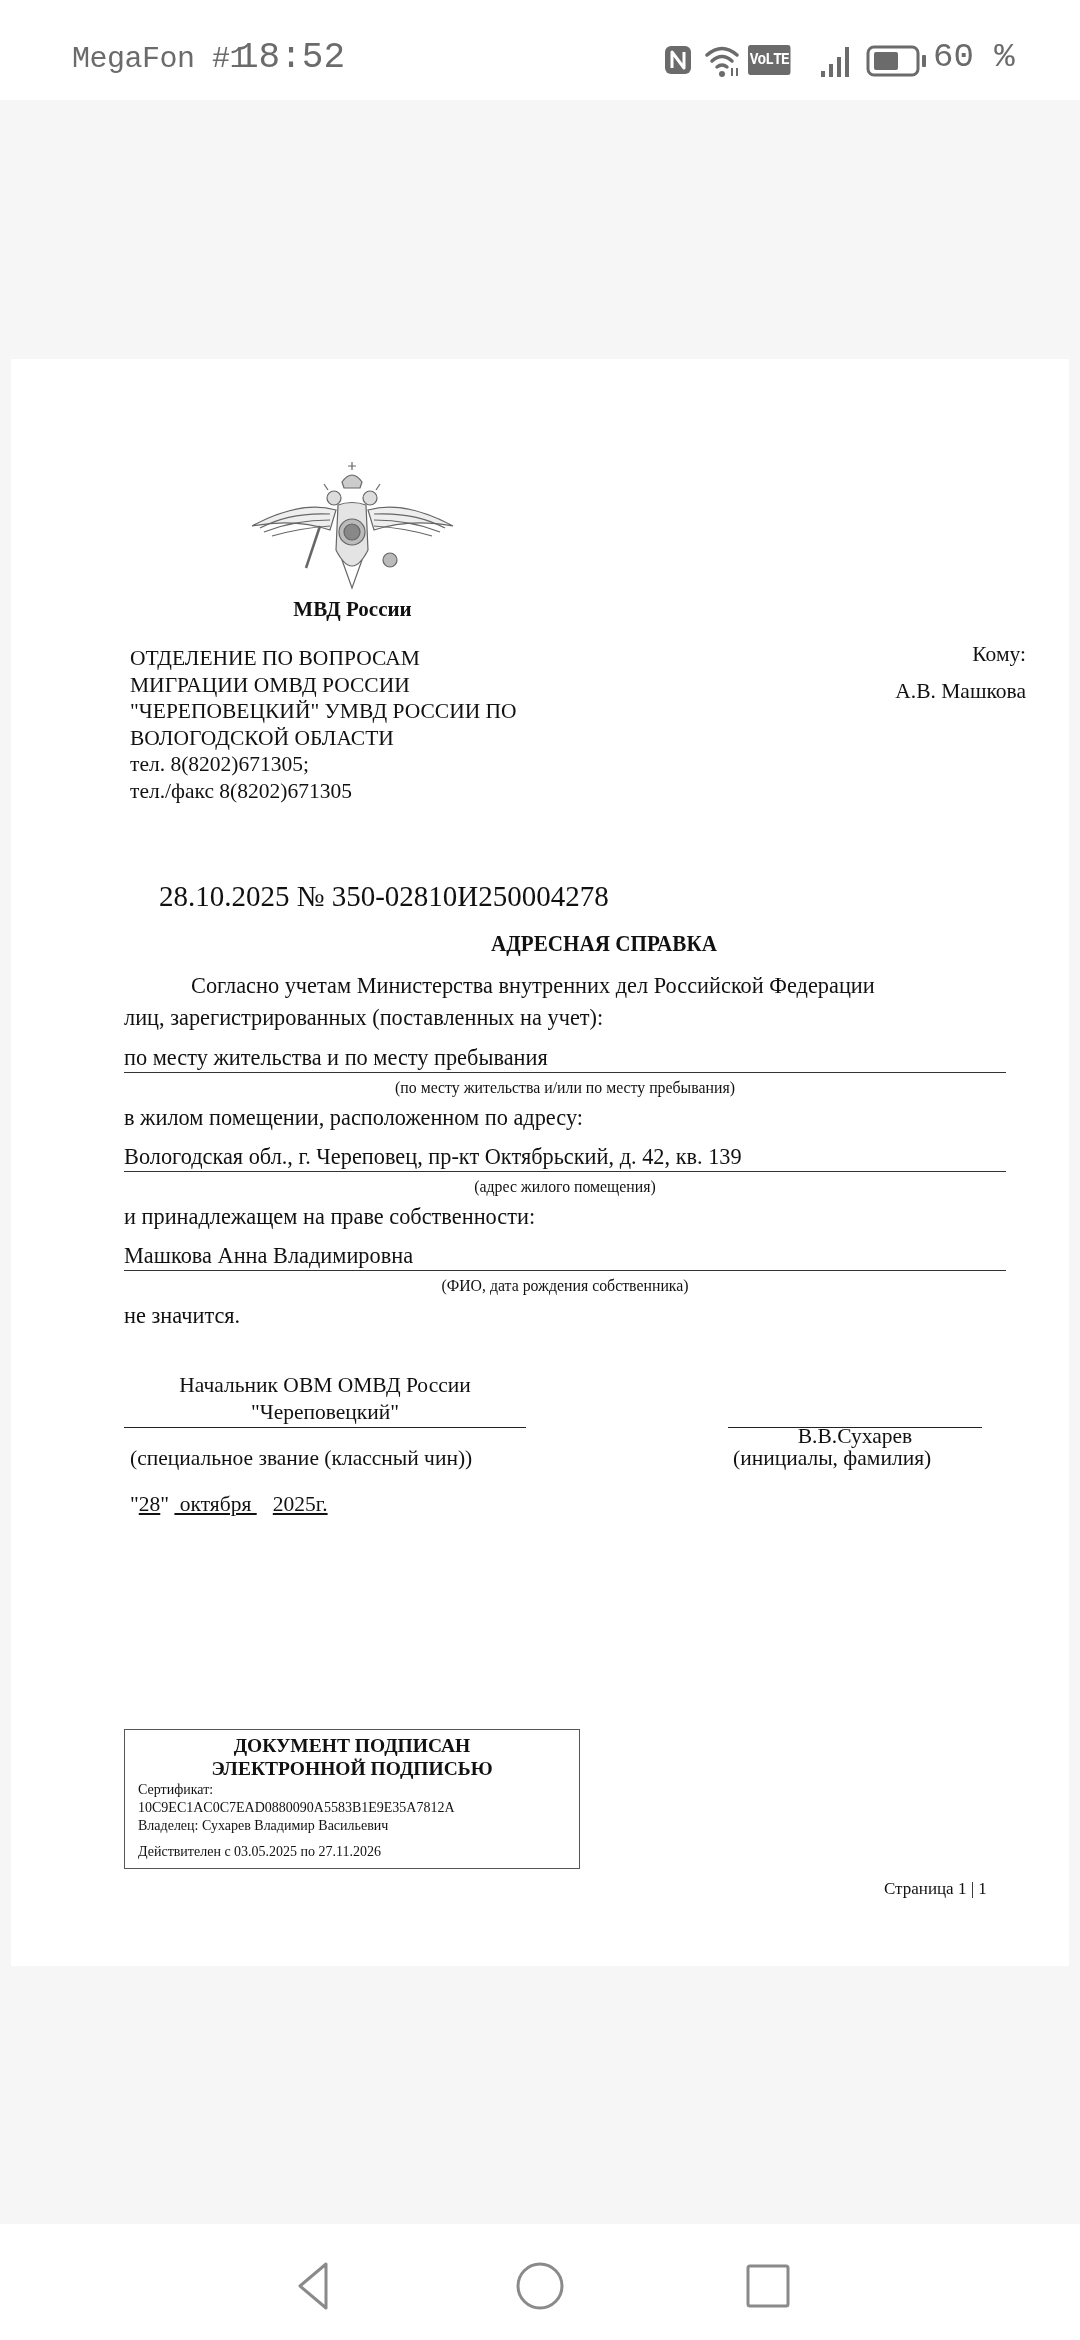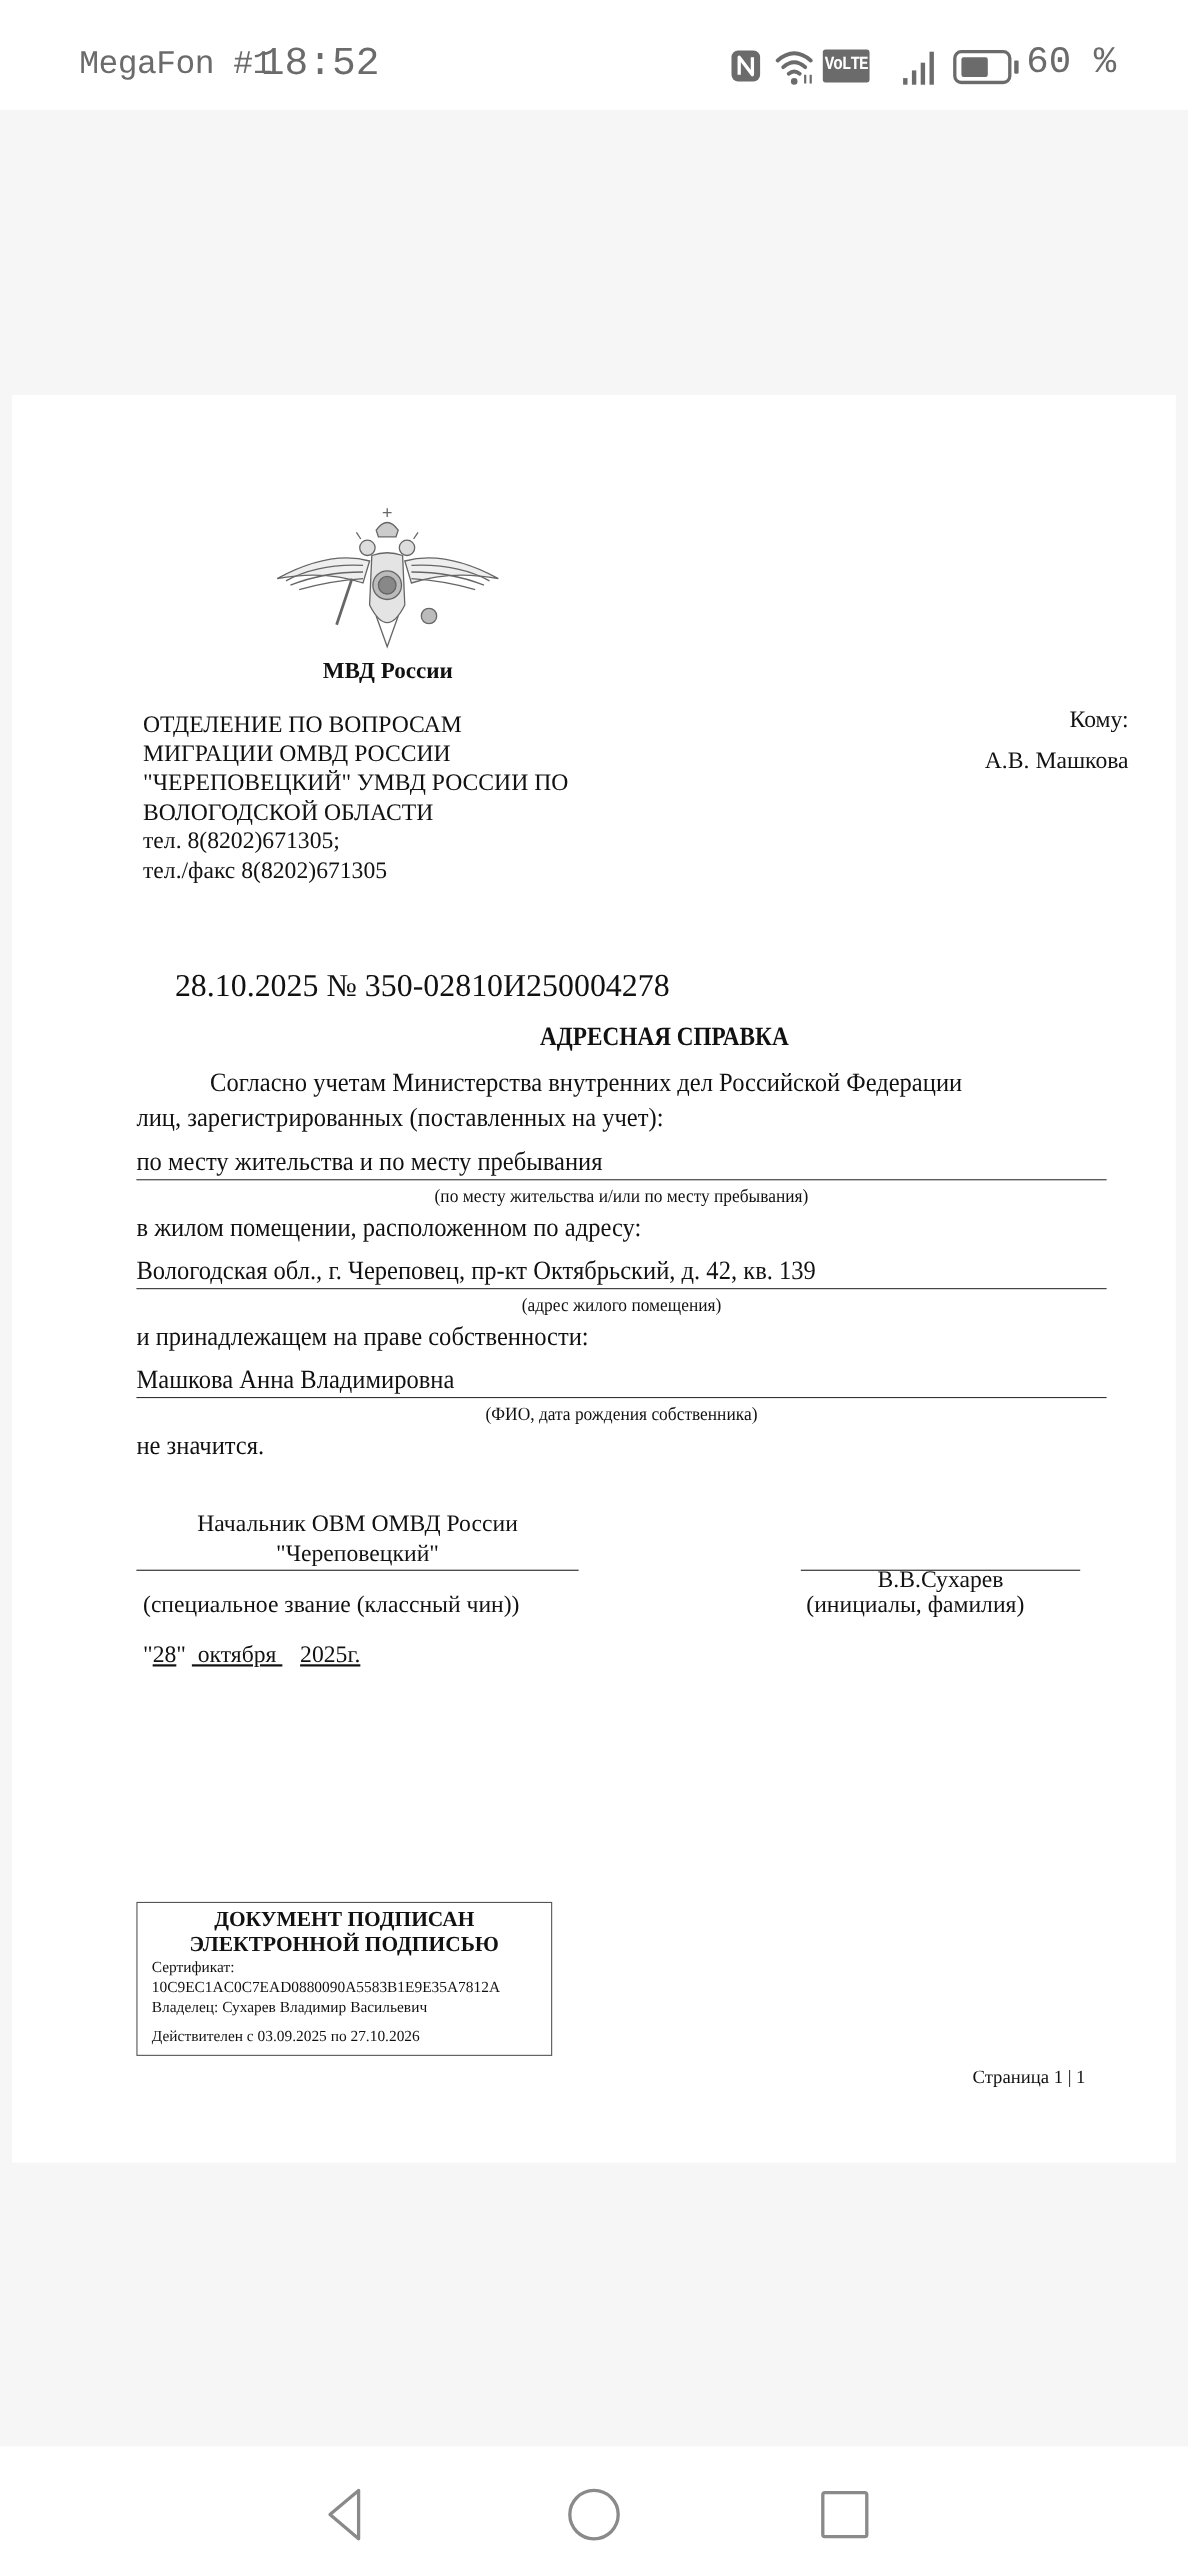--- a/index.html
+++ b/index.html
@@ -46,21 +46,21 @@
   .sig-pos { position: absolute; left: 124px; width: 402px; top: 1372px; text-align: center; font-size: 21.5px; line-height: 27px; }
   .sig-line-left { position: absolute; left: 124px; width: 402px; top: 1427px; border-bottom: 1.5px solid #222; }
   .sig-name { position: absolute; left: 728px; width: 254px; top: 1399px; text-align: center; font-size: 21.5px; margin-top: 25px; }
   .sig-line-right { position: absolute; left: 728px; width: 254px; top: 1427px; border-bottom: 1.5px solid #222; }
   .sig-hint-left { position: absolute; left: 130px; top: 1446px; font-size: 21.5px; white-space: nowrap; }
   .sig-hint-right { position: absolute; left: 733px; top: 1446px; font-size: 21.5px; white-space: nowrap; }
   .date-row { position: absolute; left: 130px; top: 1492px; font-size: 21.5px; white-space: nowrap; }
   .date-row .u { text-decoration: underline; }
 
   .stamp {
-    position: absolute; left: 124px; top: 1729px; width: 378px; height: 140px;
+    position: absolute; left: 124px; top: 1729px; width: 456px; height: 140px;
     border: 1.5px solid #555; box-sizing: border-box;
   }
   .stamp-title { position: absolute; left: 0; width: 100%; top: 4px; text-align: center; font-weight: bold; font-size: 19.5px; line-height: 23px; }
   .stamp-line { position: absolute; left: 13px; font-size: 14px; white-space: nowrap; }
 
   .pagenum { position: absolute; left: 884px; top: 1879px; font-size: 17px; white-space: nowrap; }
 
   
   .navbar { position: absolute; left: 0; top: 2224px; width: 1080px; height: 116px; background: #ffffff; }
   .nav-btn { position: absolute; top: 30px; width: 60px; height: 60px; }
@@ -182,21 +182,21 @@
 </div>
 
 <div class="stamp">
   <div class="stamp-title">
     <div>ДОКУМЕНТ ПОДПИСАН</div>
     <div>ЭЛЕКТРОННОЙ ПОДПИСЬЮ</div>
   </div>
   <div class="stamp-line" style="top:52px;">Сертификат:</div>
   <div class="stamp-line" style="top:70px;">10C9EC1AC0C7EAD0880090A5583B1E9E35A7812A</div>
   <div class="stamp-line" style="top:88px;">Владелец: Сухарев Владимир Васильевич</div>
-  <div class="stamp-line" style="top:114px;">Действителен с 03.09.2025 по 27.10.2026</div>
+  <div class="stamp-line" style="top:114px;">Действителен с 03.05.2025 по 27.11.2026</div>
 </div>
 
 <div class="pagenum">Страница 1 | 1</div>
 
 <div class="navbar">
   <svg class="nav-btn" style="left:280px;" viewBox="0 0 60 60">
     <path d="M46 10 L46 54 L20 32 Z" fill="none" stroke="#8a8a8a" stroke-width="3" stroke-linejoin="round"></path>
   </svg>
   <svg class="nav-btn" style="left:510px;" viewBox="0 0 60 60">
     <circle cx="30" cy="32" r="22" fill="none" stroke="#8a8a8a" stroke-width="3"></circle>

